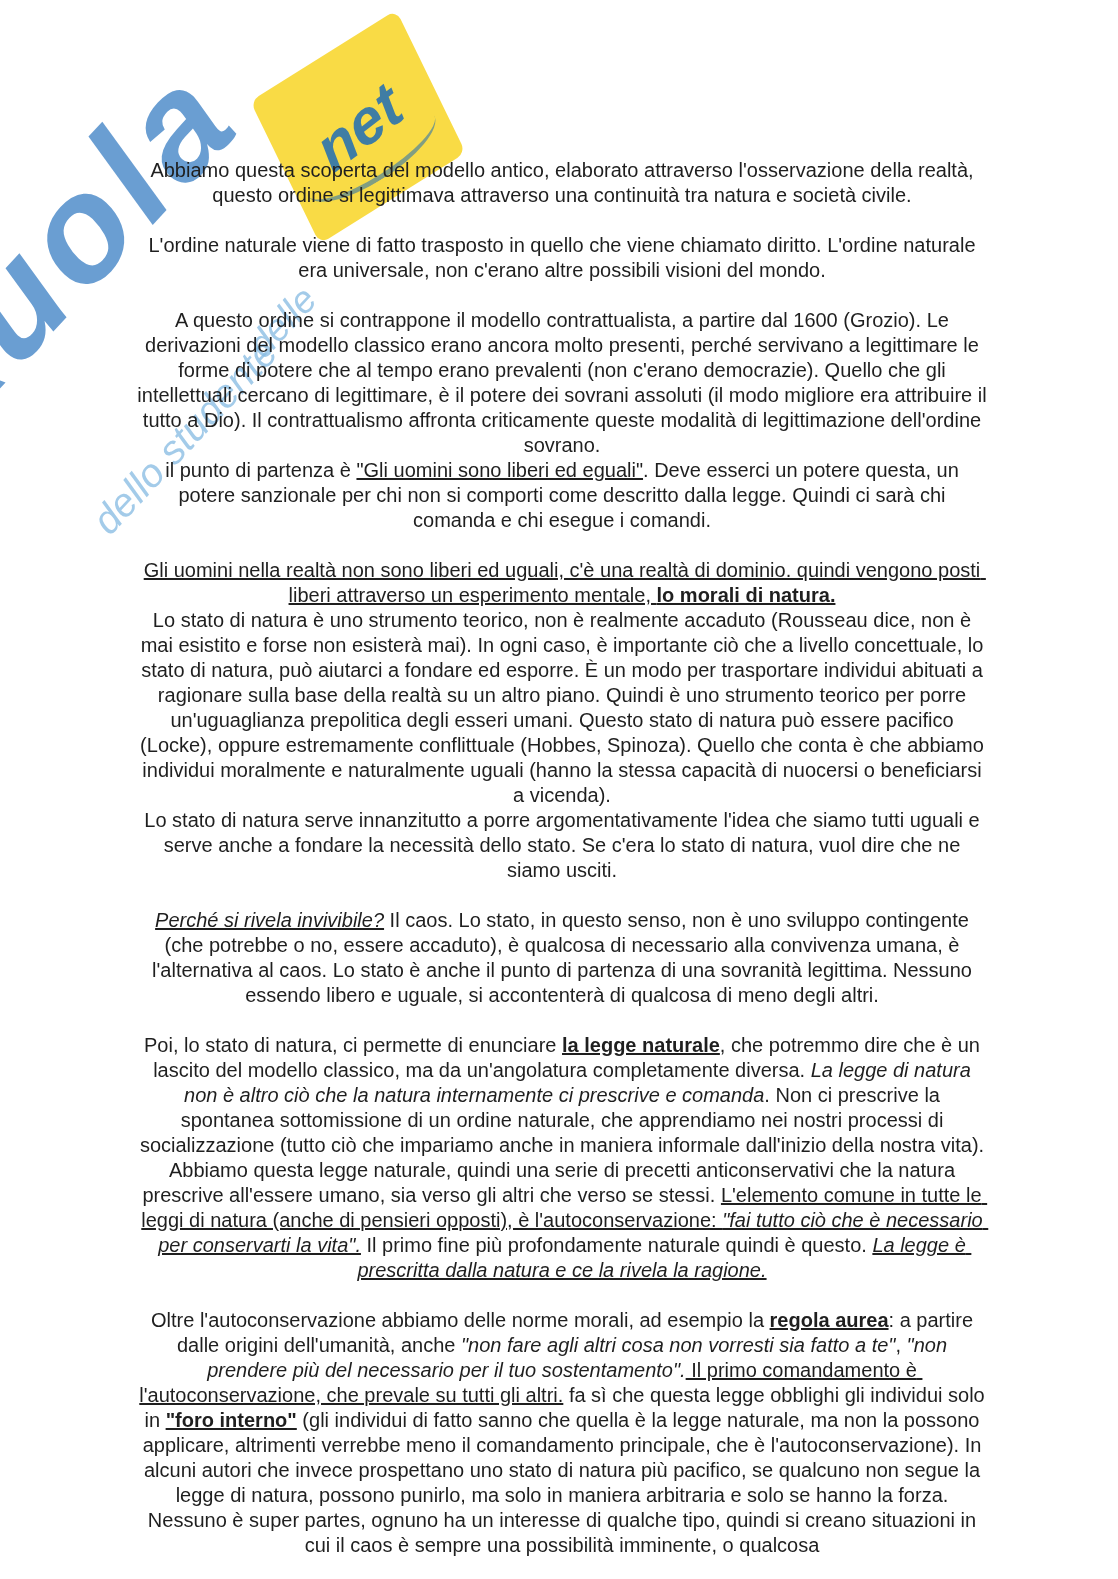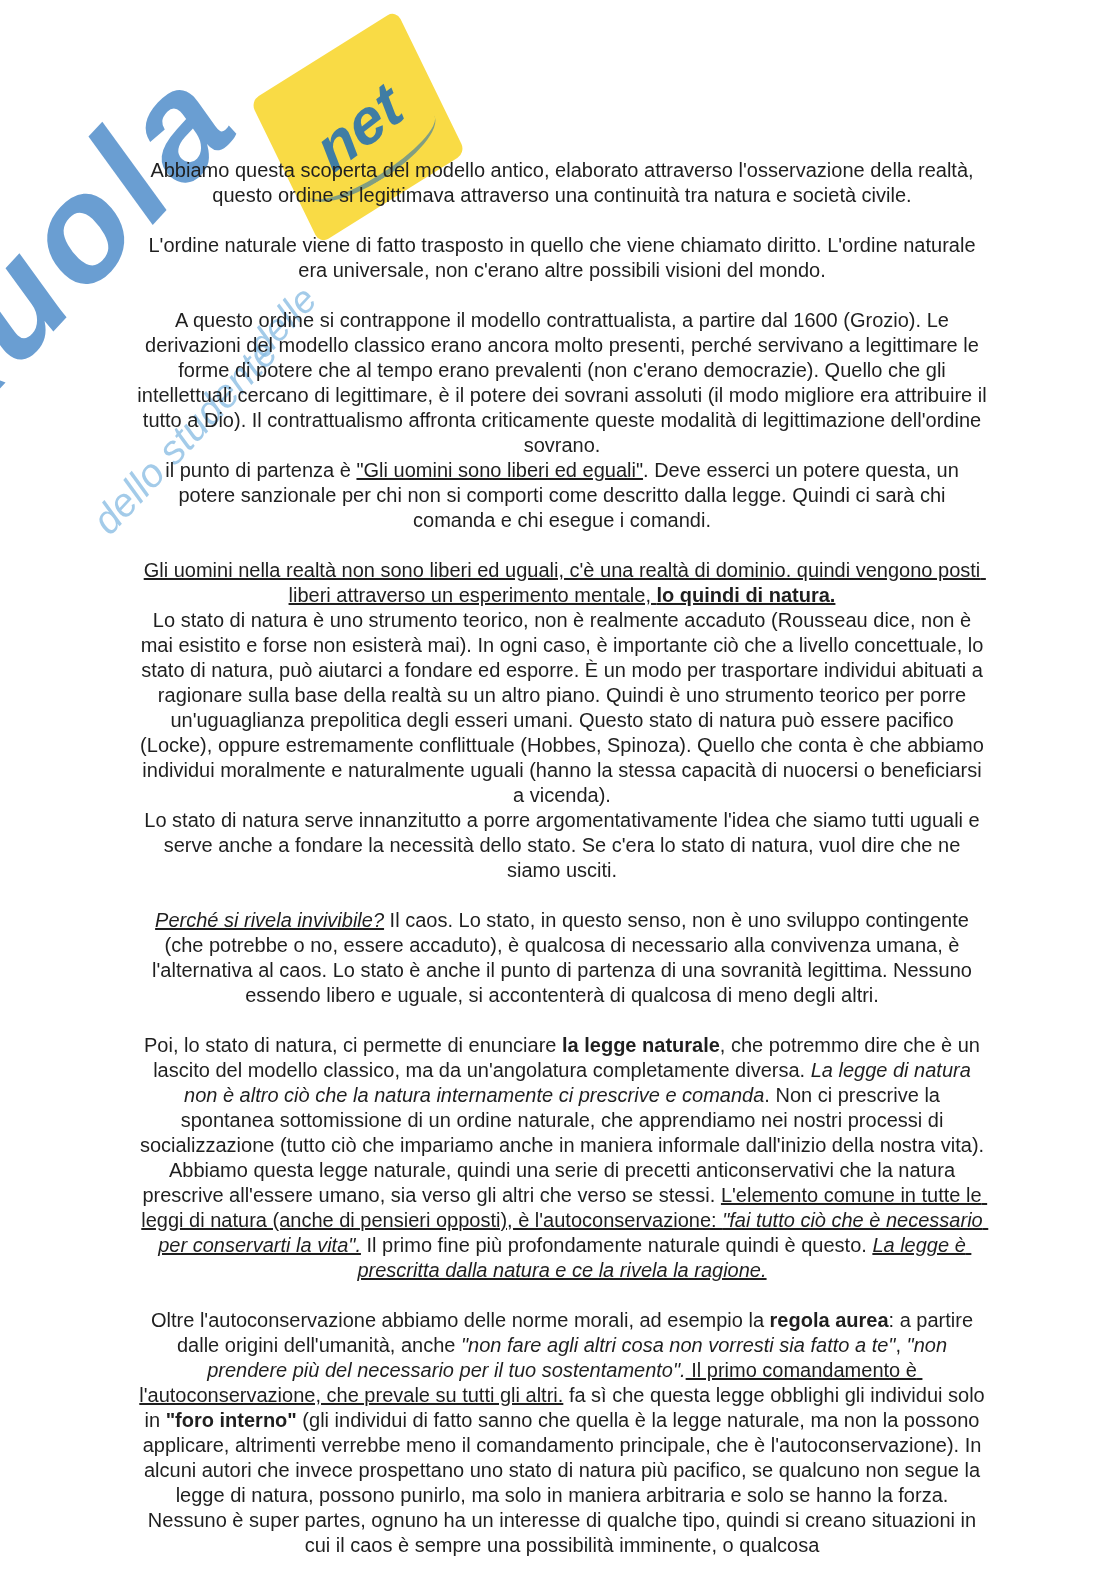--- a/index.html
+++ b/index.html
@@ -69,21 +69,21 @@
     left: 136px; top: 158px;
     width: 852px;
     z-index: 1;
     color: #1f1f1f;
     font-size: 20px;
     line-height: 25px;
     text-align: center;
   }
   .para { white-space: pre-wrap; margin: 0 0 25px 0; }
   .para:last-child { margin-bottom: 0; }
-  .b { font-weight: bold; }
+  .b { font-weight: bold; text-decoration: underline; }
   .i { font-style: italic; }
   .u { text-decoration: underline; }
 </style>
 </head>
 <body>
 
 <div class="page">
 
   <div class="watermark">
     <div class="wm-word">Skuola</div>
@@ -94,21 +94,21 @@
     <div class="wm-frag wm-frag-upper">delle</div>
     <div class="wm-frag wm-frag-lower">dello studente</div>
   </div>
 
   <div class="content">
       <p class="para"><span>Abbiamo questa scoperta del modello antico, elaborato attraverso l'osservazione della realtà, questo ordine si legittimava attraverso una continuità tra natura e società civile.
 </span><span>
 L'ordine naturale viene di fatto trasposto in quello che viene chiamato diritto. L'ordine naturale era universale, non c'erano altre possibili visioni del mondo.</span></p>
       <p class="para"><span>A questo ordine si contrappone il modello contrattualista, a partire dal 1600 (Grozio). Le derivazioni del modello classico erano ancora molto presenti, perché servivano a legittimare le forme di potere che al tempo erano prevalenti (non c'erano democrazie). Quello che gli intellettuali cercano di legittimare, è il potere dei sovrani assoluti (il modo migliore era attribuire il tutto a Dio). Il contrattualismo affronta criticamente queste modalità di legittimazione dell'ordine sovrano.
 il punto di partenza è </span><span class="u">"Gli uomini sono liberi ed eguali"</span><span>. Deve esserci un potere questa, un potere sanzionale per chi non si comporti come descritto dalla legge. Quindi ci sarà chi comanda e chi esegue i comandi.</span></p>
-      <p class="para"><span class="u">Gli uomini nella realtà non sono liberi ed uguali, c'è una realtà di dominio. quindi vengono posti liberi attraverso un esperimento mentale, </span><span class="b u">lo quindi di natura.</span><span>
+      <p class="para"><span class="u">Gli uomini nella realtà non sono liberi ed uguali, c'è una realtà di dominio. quindi vengono posti liberi attraverso un esperimento mentale, </span><span class="b u">lo morali di natura.</span><span>
 Lo stato di natura è uno strumento teorico, non è realmente accaduto (Rousseau dice, non è mai esistito e forse non esisterà mai). In ogni caso, è importante ciò che a livello concettuale, lo stato di natura, può aiutarci a fondare ed esporre. È un modo per trasportare individui abituati a ragionare sulla base della realtà su un altro piano. Quindi è uno strumento teorico per porre un'uguaglianza prepolitica degli esseri umani. Questo stato di natura può essere pacifico (Locke), oppure estremamente conflittuale (Hobbes, Spinoza). Quello che conta è che abbiamo individui moralmente e naturalmente uguali (hanno la stessa capacità di nuocersi o beneficiarsi a vicenda).
 Lo stato di natura serve innanzitutto a porre argomentativamente l'idea che siamo tutti uguali e serve anche a fondare la necessità dello stato. Se c'era lo stato di natura, vuol dire che ne siamo usciti.</span></p>
       <p class="para"><span class="i u">Perché si rivela invivibile?</span><span> Il caos. Lo stato, in questo senso, non è uno sviluppo contingente (che potrebbe o no, essere accaduto), è qualcosa di necessario alla convivenza umana, è l'alternativa al caos. Lo stato è anche il punto di partenza di una sovranità legittima. Nessuno essendo libero e uguale, si accontenterà di qualcosa di meno degli altri.</span></p>
       <p class="para"><span>Poi, lo stato di natura, ci permette di enunciare </span><span class="b">la legge naturale</span><span>, che potremmo dire che è un lascito del modello classico, ma da un'angolatura completamente diversa. </span><span class="i">La legge di natura non è altro ciò che la natura internamente ci prescrive e comanda</span><span>. Non ci prescrive la spontanea sottomissione di un ordine naturale, che apprendiamo nei nostri processi di socializzazione (tutto ciò che impariamo anche in maniera informale dall'inizio della nostra vita). Abbiamo questa legge naturale, quindi una serie di precetti anticonservativi che la natura prescrive all'essere umano, sia verso gli altri che verso se stessi. </span><span class="u">L'elemento comune in tutte le leggi di natura (anche di pensieri opposti), è l'autoconservazione: </span><span class="i u">"fai tutto ciò che è necessario per conservarti la vita".</span><span> Il primo fine più profondamente naturale quindi è questo. </span><span class="i u">La legge è prescritta dalla natura e ce la rivela la ragione.</span></p>
       <p class="para"><span>Oltre l'autoconservazione abbiamo delle norme morali, ad esempio la </span><span class="b">regola aurea</span><span>: a partire dalle origini dell'umanità, anche </span><span class="i">"non fare agli altri cosa non vorresti sia fatto a te"</span><span>, </span><span class="i">"non prendere più del necessario per il tuo sostentamento"</span><span class="i">.</span><span class="u"> Il primo comandamento è l'autoconservazione, che prevale su tutti gli altri.</span><span> fa sì che questa legge obblighi gli individui solo in </span><span class="b">"foro interno"</span><span> (gli individui di fatto sanno che quella è la legge naturale, ma non la possono applicare, altrimenti verrebbe meno il comandamento principale, che è l'autoconservazione). In alcuni autori che invece prospettano uno stato di natura più pacifico, se qualcuno non segue la legge di natura, possono punirlo, ma solo in maniera arbitraria e solo se hanno la forza. Nessuno è super partes, ognuno ha un interesse di qualche tipo, quindi si creano situazioni in cui il caos è sempre una possibilità imminente, o qualcosa</span></p>
     </div>
 
 </div>
 
 </body></html>

